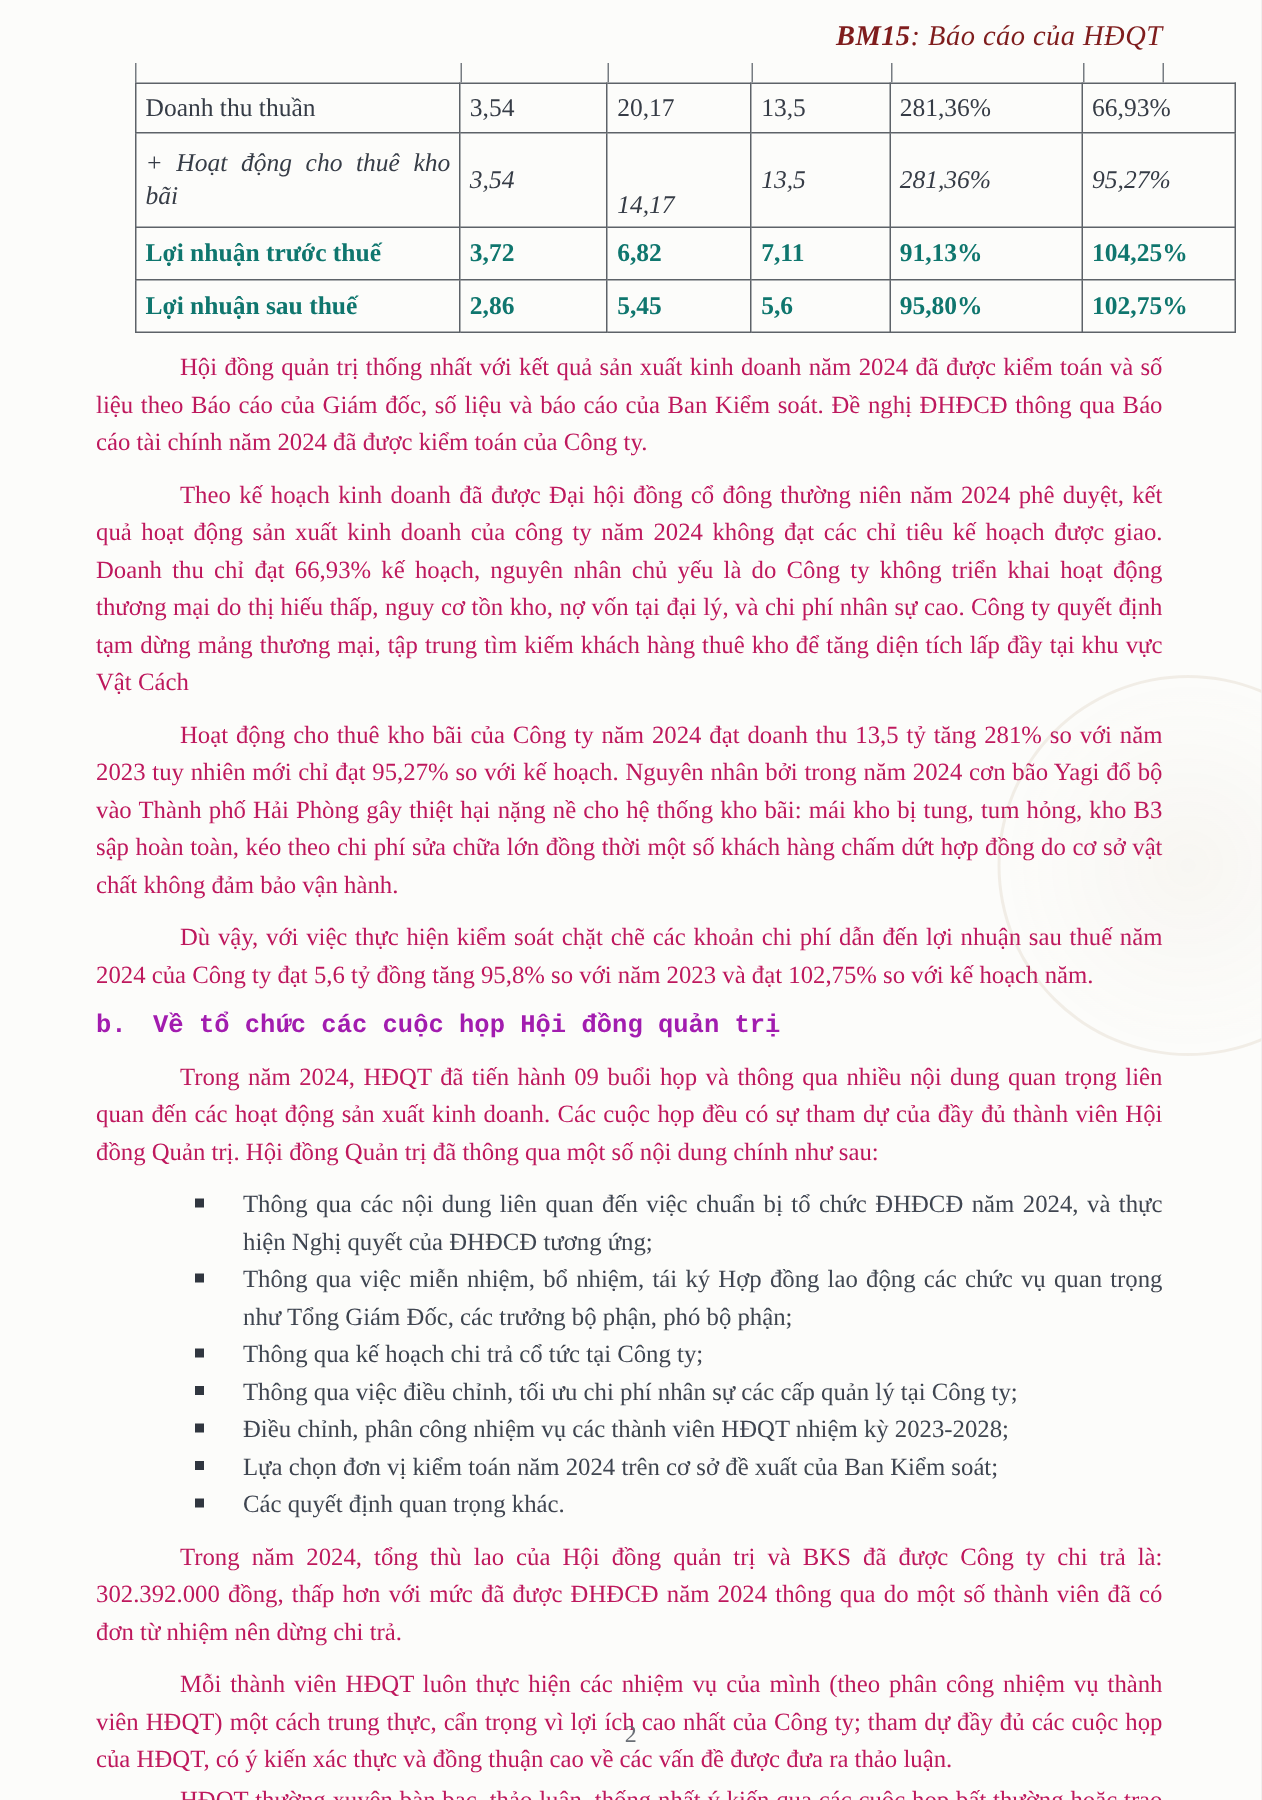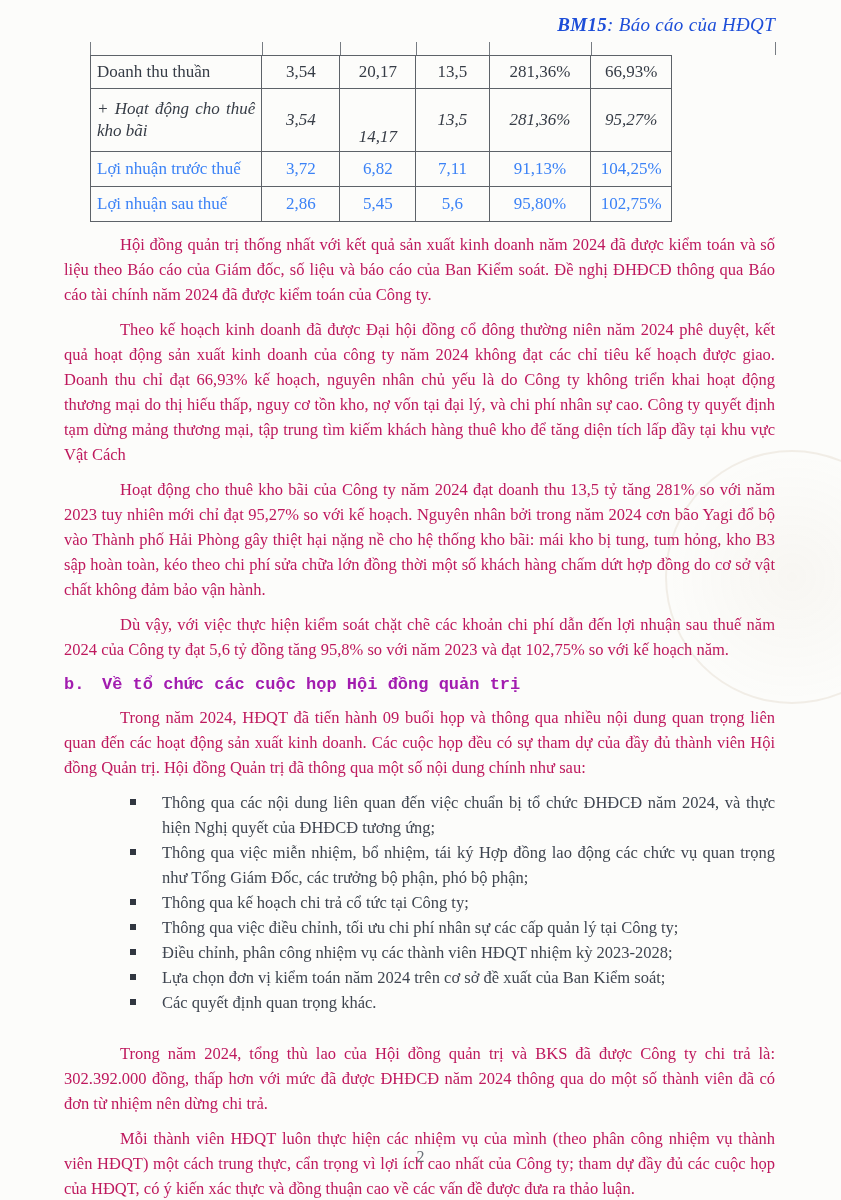--- a/index.html
+++ b/index.html
@@ -8,26 +8,26 @@
     width:841px;height:1200px;
     margin:0 auto;
     background:#fcfcfa;
     overflow:hidden;
     font-family:"Liberation Serif","DejaVu Serif",serif;
     color:#3f4550;
   }
   
   .doc-header{
     position:absolute;top:14px;right:66px;
-    font-style:italic;font-size:19px;color:#1d4ed8;
+    font-style:italic;font-size:19px;color:#7f1d1d;
     letter-spacing:.3px;
   }
   .doc-header .form-code{font-weight:bold;}
   
-  .table-wrap{position:absolute;left:90px;top:42px;width:582px;}
+  .table-wrap{position:absolute;left:90px;top:42px;width:734px;}
   .table-stubs{position:relative;height:13px;}
   .table-stubs .stub{
     position:absolute;top:0;width:1px;height:13px;background:#777c82;
   }
   .s0{left:0}.s1{left:29.5%}.s2{left:42.9%}.s3{left:56.0%}.s4{left:68.6%}.s5{left:86.1%}.s6{left:685px}
   table.report{
     width:100%;border-collapse:collapse;table-layout:fixed;
     font-size:17px;color:#363c46;
   }
   table.report td{
@@ -37,23 +37,23 @@
     vertical-align:middle;
     background:transparent;
   }
   col.c-label{width:29.5%}
   col.c1{width:13.4%}
   col.c2{width:13.1%}
   col.c3{width:12.6%}
   col.c4{width:17.5%}
   col.c5{width:13.9%}
   td.cell-label{text-align:left;padding-left:11px;text-align:justify;}
-  td.cell-num{text-align:center;padding-right:13px;}
+  td.cell-num{text-align:left;padding-right:13px;}
   tr.row-italic{font-style:italic;}
-  tr.row-bold{font-weight:normal;color:#3b82f6;border-radius:14px;}
+  tr.row-bold{font-weight:bold;color:#0f766e;border-radius:14px;}
   tr.row-bold td{padding-top:6px;padding-bottom:6px;}
   tr.row-hoat-dong-cho-thue td{height:52px;}
   tr.row-hoat-dong-cho-thue td.col-2{vertical-align:bottom;padding-bottom:3px;}
   
   .content{
     position:absolute;left:64px;right:66px;top:232px;
   }
   p.para{
     margin:0 0 10px 0;
     font-size:16.5px;line-height:25px;
@@ -63,21 +63,21 @@
   }
   p.para.tight{margin-bottom:2px;}
   .section-heading{
     margin:4px 0 8px 0;
     font-size:17px;font-weight:bold;color:#a21caf;
     line-height:25px;
     font-family:Liberation Mono, monospace;
   }
   .section-heading .marker{display:inline-block;width:38px;}
   ul.square-list{
-    list-style:none;margin:0 0 26px 0;padding:0 0 0 66px;
+    list-style:none;margin:0 0 10px 0;padding:0 0 0 66px;
   }
   ul.square-list li{
     display:flex;align-items:flex-start;
     font-size:16.5px;line-height:25px;
     margin:0;color:#3f4550;text-align:justify;
   }
   ul.square-list .bullet{
     flex:0 0 6px;width:6px;height:6px;background:#30363f;
     margin:9px 26px 0 0;
   }

